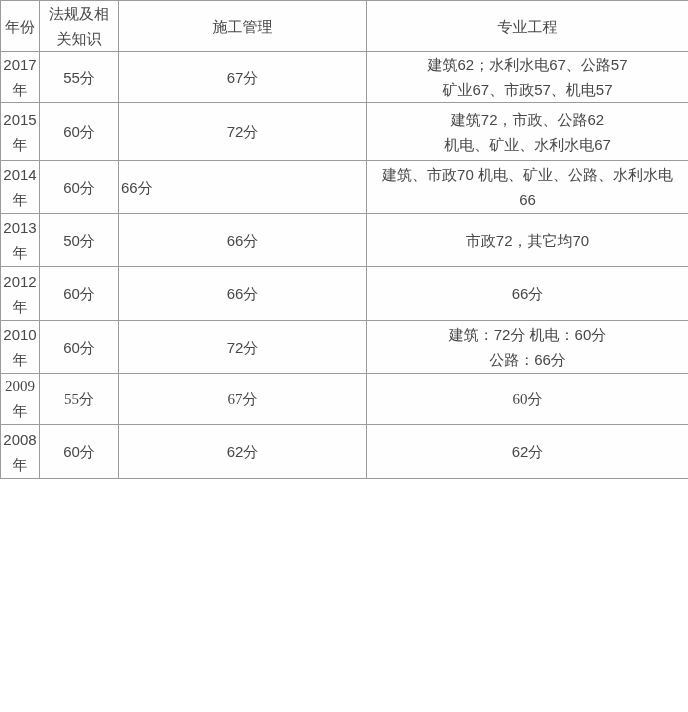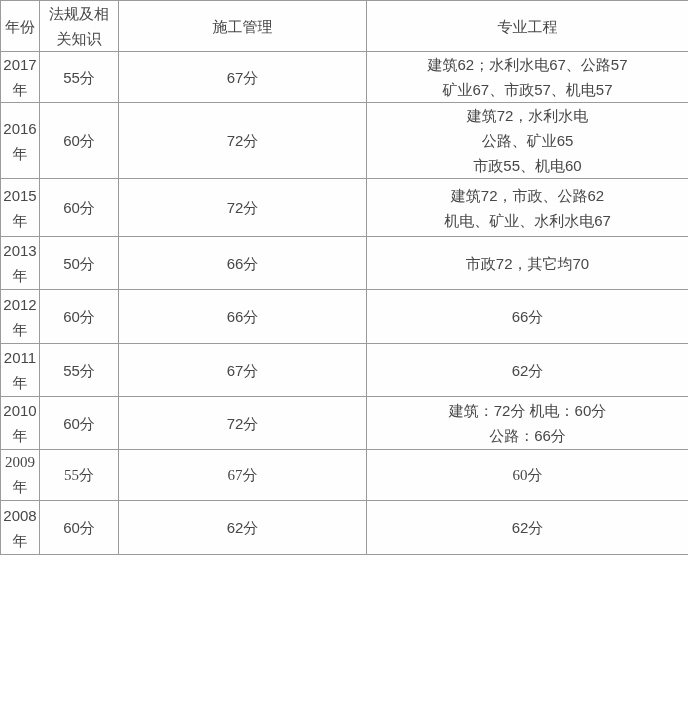--- a/index.html
+++ b/index.html
@@ -50,57 +50,49 @@
   </thead>
   <tbody>
     <tr style="height:51px;">
       <td>2017
 年</td>
       <td>55分</td>
       <td>67分</td>
       <td>建筑62；水利水电67、公路57
 矿业67、市政57、机电57</td>
     </tr>
-    <tr style="height:76px;">
-      <td>2016
-年</td>
-      <td>60分</td>
-      <td>72分</td>
-      <td>建筑72，水利水电
-公路、矿业65
-市政55、机电60</td>
-    </tr>
     <tr style="height:58px;">
       <td>2015
 年</td>
       <td>60分</td>
       <td>72分</td>
       <td>建筑72，市政、公路62
 机电、矿业、水利水电67</td>
+    </tr>
+    <tr style="height:53px;">
+      <td>2014
+年</td>
+      <td>60分</td>
+      <td class="align-left">66分</td>
+      <td>建筑、市政70 机电、矿业、公路、水利水电
+66</td>
     </tr>
     <tr style="height:53px;">
       <td>2013
 年</td>
       <td>50分</td>
       <td>66分</td>
       <td>市政72，其它均70</td>
     </tr>
     <tr style="height:54px;">
       <td>2012
 年</td>
       <td>60分</td>
       <td>66分</td>
       <td>66分</td>
-    </tr>
-    <tr style="height:53px;">
-      <td>2011
-年</td>
-      <td>55分</td>
-      <td>67分</td>
-      <td>62分</td>
     </tr>
     <tr style="height:53px;">
       <td>2010
 年</td>
       <td>60分</td>
       <td>72分</td>
       <td>建筑：72分 机电：60分
 公路：66分</td>
     </tr>
     <tr style="height:50px;font-family:Liberation Serif, serif;">

